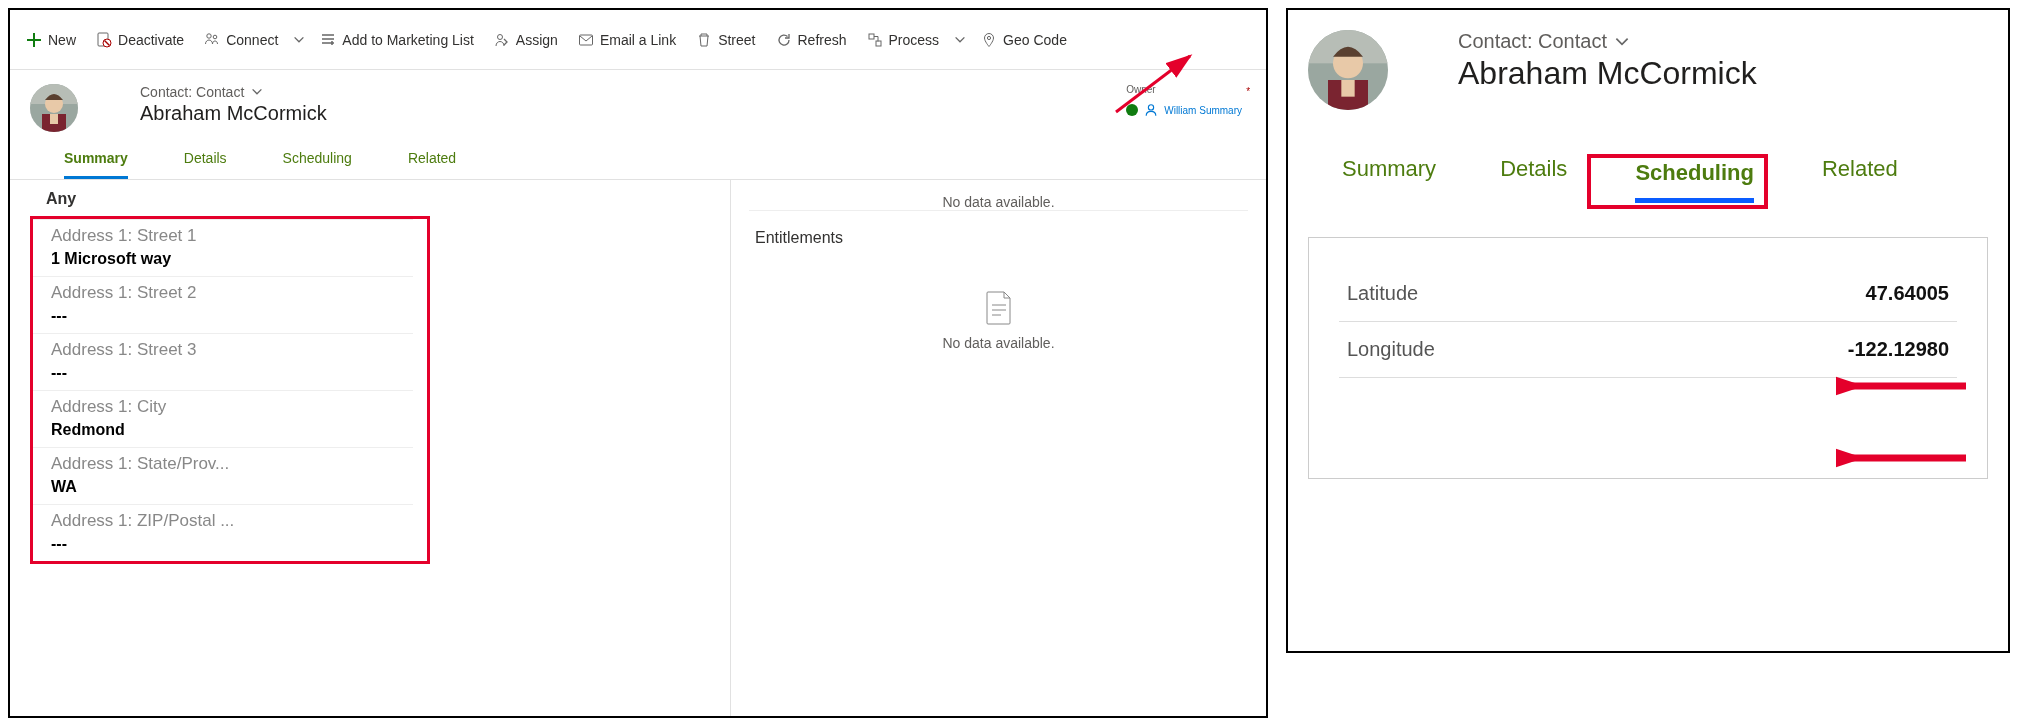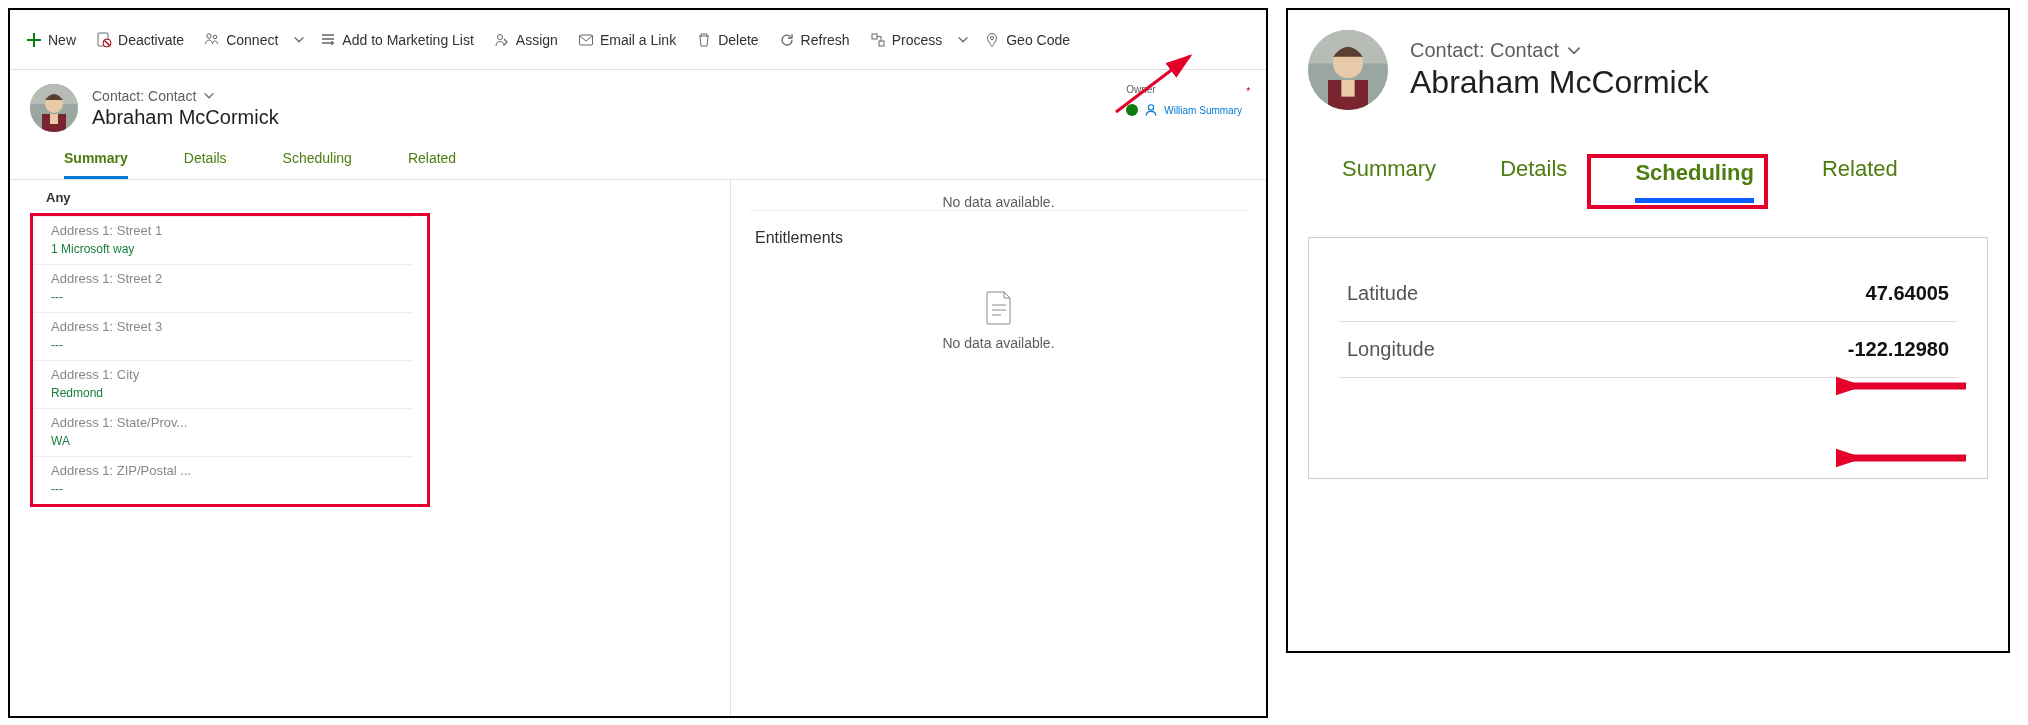--- a/index.html
+++ b/index.html
@@ -47,23 +47,24 @@
     display: inline-flex; align-items: center; justify-content: center;
   }
   .chev-split {
     display: flex; align-items: center; justify-content: center;
     width: 22px; height: 100%; cursor: pointer;
   }
 
   
   .header-row {
     display: flex;
-    align-items: center;
+    align-items: flex-start;
     padding: 14px 18px 8px 20px;
     position: relative;
+    gap: 48px;
   }
   .avatar {
     width: 48px; height: 48px; border-radius: 50%;
     overflow: hidden; margin-right: 14px; flex-shrink: 0;
     background: #ddd;
   }
   .avatar.big { width: 80px; height: 80px; margin-right: 22px; }
   .avatar svg { width: 100%; height: 100%; display: block; }
   .crumb {
     font-size: 14px; color: #605e5c; display: flex; align-items: center; gap: 6px;
@@ -108,32 +109,32 @@
   }
 
   
   .body-cols {
     display: flex; height: calc(100% - 44px - 80px - 44px);
   }
   .left-col { flex: 0 0 720px; padding: 0 0 0 20px; position: relative; }
   .right-col { flex: 1; border-left: 1px solid #e1e1e1; padding: 0 18px; }
 
   .section-label {
-    font-weight: 600; font-size: 13px; color: #323130;
+    font-weight: 600; font-size: 16px; color: #323130;
     padding: 10px 0 8px 16px;
   }
   .redbox {
     border: 3px solid #e4002b;
     width: 400px;
     margin-left: 0;
   }
   .field-group { border-top: 1px solid #eee; padding: 6px 0 8px 18px; width: 380px; }
   .field-group:last-child { border-bottom: none; }
-  .field-label { font-size: 13px; color: #888; }
-  .field-value { font-size: 12px; color: #15803d; font-weight: 400; margin-top: 4px; }
+  .field-label { font-size: 17px; color: #888; }
+  .field-value { font-size: 16px; color: #000000; font-weight: 700; margin-top: 4px; }
 
   .right-col .empty-text {
     text-align: center; color: #605e5c; font-size: 14px; margin-top: 14px;
   }
   .right-section-title {
     font-size: 16px; color: #323130; padding: 18px 0 10px 6px; border-top: 1px solid #eee;
   }
   .doc-icon-wrap {
     display: flex; flex-direction: column; align-items: center; gap: 10px;
     margin-top: 34px; color: #605e5c;
@@ -215,21 +216,21 @@
       <svg viewBox="0 0 16 16">
           <rect x="1.5" y="3" width="13" height="10" rx="1" fill="none" stroke="#666"></rect>
           <path d="M2 4l6 5 6-5" fill="none" stroke="#666"></path>
         </svg>
       <span>Email a Link</span>
     </div>
     <div class="cmd">
       <svg viewBox="0 0 16 16">
           <path d="M3 4h10M5 4V2h6v2M4 4l1 10h6l1-10" fill="none" stroke="#666"></path>
         </svg>
-      <span>Delete</span>
+      <span>Street</span>
     </div>
     <div class="cmd">
       <svg viewBox="0 0 16 16">
           <path d="M13 8a5 5 0 1 1-1.5-3.5" fill="none" stroke="#666" stroke-width="1.3"></path>
           <path d="M13 2v4h-4" fill="none" stroke="#666" stroke-width="1.3"></path>
         </svg>
       <span>Refresh</span>
     </div>
     <div class="cmd">
       <svg viewBox="0 0 16 16">

